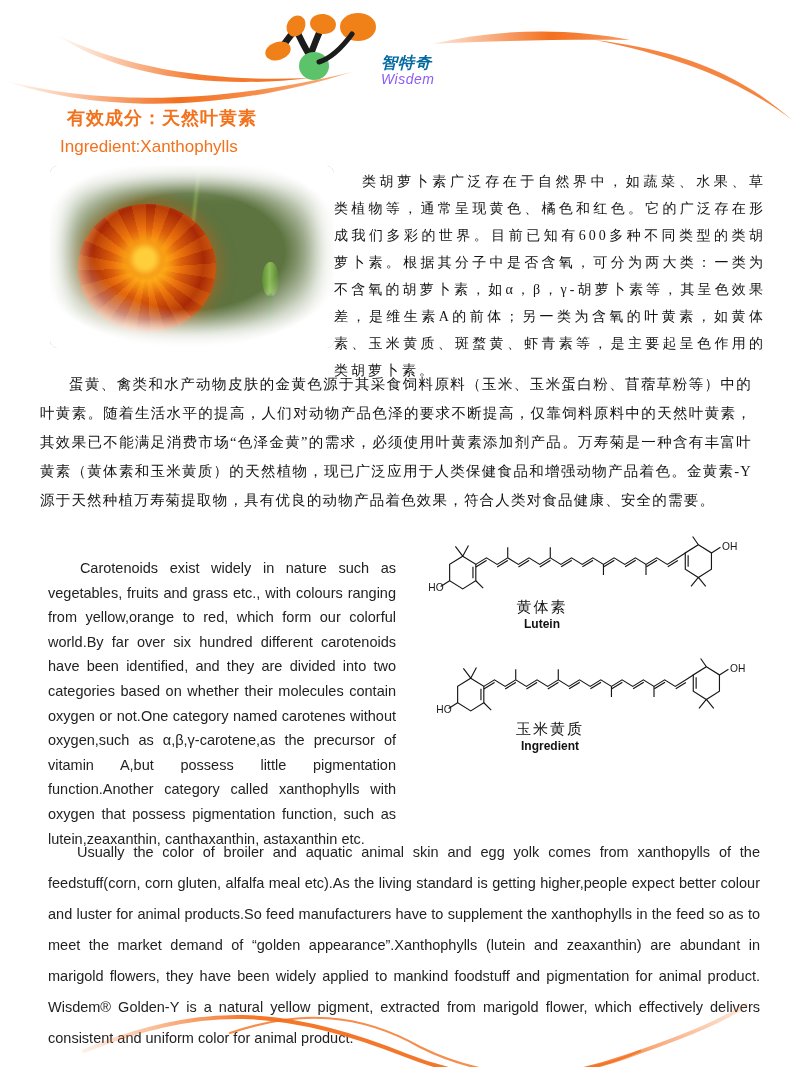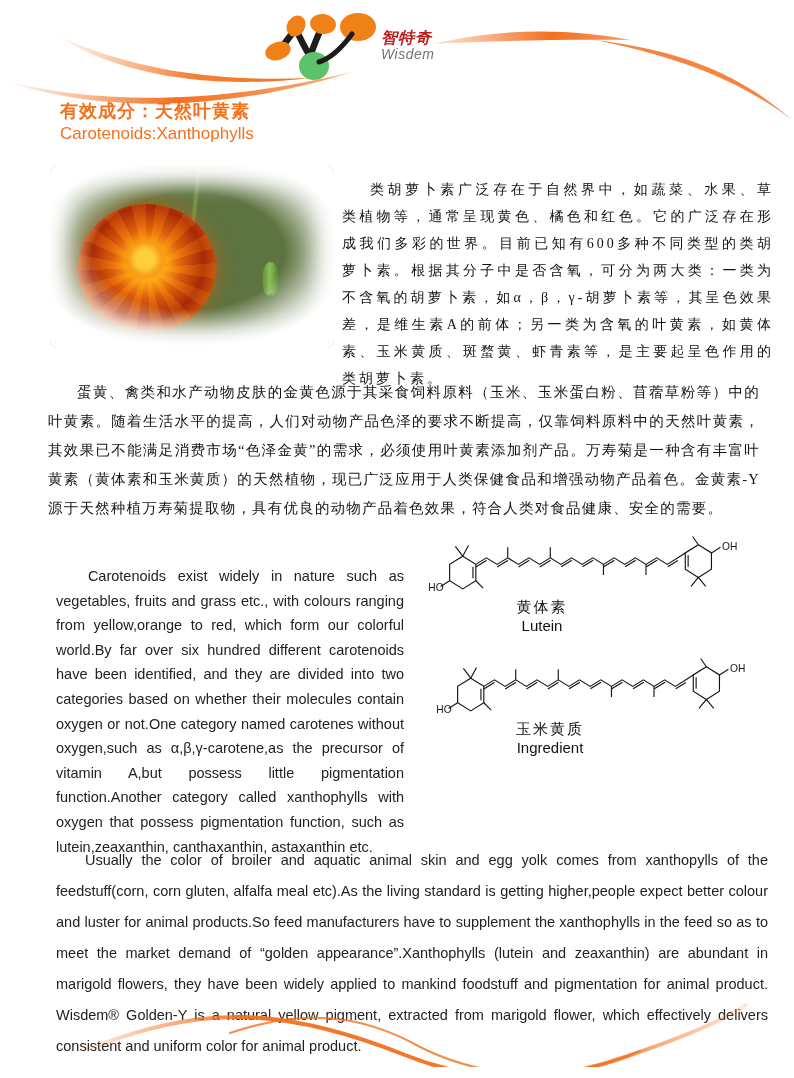--- a/index.html
+++ b/index.html
@@ -8,26 +8,26 @@
 
   
   .swoosh{position:absolute;pointer-events:none;}
   .swoosh-left{left:0;top:22px;}
   .swoosh-right{left:430px;top:22px;}
   .swoosh-bottom{left:80px;top:995px;}
 
   
   .logo{position:absolute;left:253px;top:4px;width:200px;height:96px;}
   .logo-text{position:absolute;left:128px;top:26px;line-height:1.05;}
-  .logo-cn{font-size:16px;font-weight:bold;color:#b91c1c;letter-spacing:1px;font-style:italic;}
-  .logo-en{font-size:14px;color:#737373;font-style:italic;letter-spacing:.5px;}
+  .logo-cn{font-size:16px;font-weight:bold;color:#0369a1;letter-spacing:1px;font-style:italic;margin-top:25px;}
+  .logo-en{font-size:14px;color:#8b5cf6;font-style:italic;letter-spacing:.5px;}
 
   
   .heading{position:absolute;left:60px;top:99px;}
-  .heading-cn{margin:0;font-size:18px;font-weight:bold;color:#f2711c;letter-spacing:1px;
+  .heading-cn{margin:7px;font-size:18px;font-weight:bold;color:#f2711c;letter-spacing:1px;
               font-family:Liberation Sans, sans-serif;}
   .heading-en{margin:1px 0 0 0;font-size:17px;font-weight:400;color:#f2711c;}
 
   
   .photo{position:absolute;left:50px;top:166px;width:284px;height:182px;overflow:hidden;border-radius:8px;}
   .photo-bg{position:absolute;left:-14px;top:-14px;right:-14px;bottom:-14px;filter:blur(7px);
     background:
       radial-gradient(circle at 86% 42%, rgba(198,38,28,.95) 0 11%, rgba(198,38,28,0) 34%),
       radial-gradient(circle at 67% 30%, rgba(219,130,28,.95) 0 9%, rgba(219,130,28,0) 26%),
       radial-gradient(circle at 92% 18%, rgba(185,60,40,.65) 0 9%, rgba(185,60,40,0) 26%),
@@ -52,40 +52,40 @@
     background:linear-gradient(90deg,#5d8c36,#8dbc58 45%,#567f32);}
   .bud-stem{position:absolute;left:219px;top:128px;width:3px;height:54px;background:#4f7a30;filter:blur(.8px);}
   .grass-blade{position:absolute;left:142px;top:-6px;width:3px;height:120px;background:#7fa050;
     border-radius:100%;transform:rotate(6deg);filter:blur(1.2px);}
   .vignette{position:absolute;left:0;top:0;right:0;bottom:0;
     background:radial-gradient(ellipse 58% 55% at 49% 47%, rgba(255,255,255,0) 58%,
        rgba(255,255,255,.72) 84%, #fff 98%);
     box-shadow:inset 0 0 22px 14px #fff;}
 
   
-  .para{margin:12px;text-align:justify;}
+  .para{margin:4px;text-align:justify;}
   .cn{font-family:"Liberation Serif",serif;color:#141414;}
   .para-cn-intro{position:absolute;left:330px;top:164px;width:432px;
     font-size:14px;line-height:27px;letter-spacing:3px;text-indent:2em;}
   .para-cn-market{position:absolute;left:36px;top:366px;width:712px;
     font-size:14.5px;line-height:29px;letter-spacing:1.2px;text-indent:2em;}
   .para-en-carotenoids{position:absolute;left:44px;top:552px;width:348px;
     font-size:14.5px;line-height:24.6px;text-indent:2.2em;color:#222;}
   .para-en-usage{position:absolute;left:44px;top:833px;width:712px;
     font-size:14.5px;line-height:31px;text-indent:2em;color:#222;}
 
   
   .structures{position:absolute;left:392px;top:530px;width:402px;height:235px;}
   .structure{position:absolute;left:0;width:402px;}
   .structure-lutein{top:0;}
   .structure-zeaxanthin{top:114px;}
   .structure svg{display:block;}
   .struct-caption{width:300px;margin-top:-4px;text-align:center;}
   .caption-cn{font-family:"Liberation Serif",serif;font-size:15px;letter-spacing:2px;color:#111;}
-  .caption-en{font-size:15px;color:#111;}
+  .caption-en{font-size:12px;color:#111;font-weight:bold;}
 
   .mol{stroke:#161616;stroke-width:1.4;fill:none;}
   .mol-text{font-family:"Liberation Sans",sans-serif;font-size:12.5px;fill:#161616;stroke:none;}
 </style>
 </head>
 <body>
 
 <div class="page">
 
   <svg class="swoosh swoosh-left" width="356" height="92" viewBox="0 0 356 92">
@@ -133,21 +133,21 @@
       <path d="M66,58 Q82,53 99,30" style="stroke:#1c1c1c;stroke-width:5;stroke-linecap:round;fill:none"></path>
     </svg>
     <div class="logo-text">
       <div class="logo-cn">智特奇</div>
       <div class="logo-en">Wisdem</div>
     </div>
   </div>
 
   <div class="heading">
     <h1 class="heading-cn">有效成分：天然叶黄素</h1>
-    <h2 class="heading-en">Carotenoids:Xanthophylls</h2>
+    <h2 class="heading-en">Ingredient:Xanthophylls</h2>
   </div>
 
   <div class="photo">
     <div class="photo-bg"></div>
     <div class="grass-blade"></div>
     <div class="flower"></div>
     <div class="flower-core"></div>
     <div class="bud"></div>
     <div class="bud-stem"></div>
     <div class="vignette"></div>

